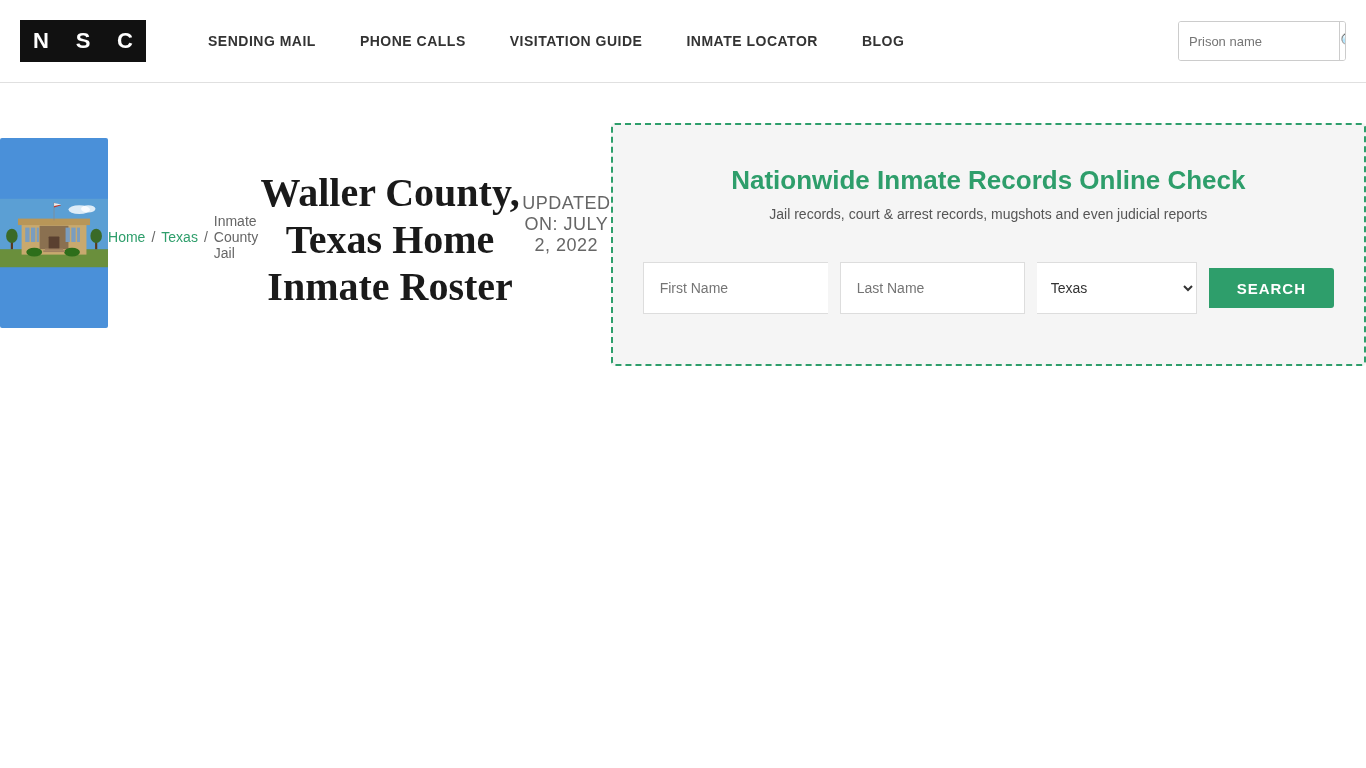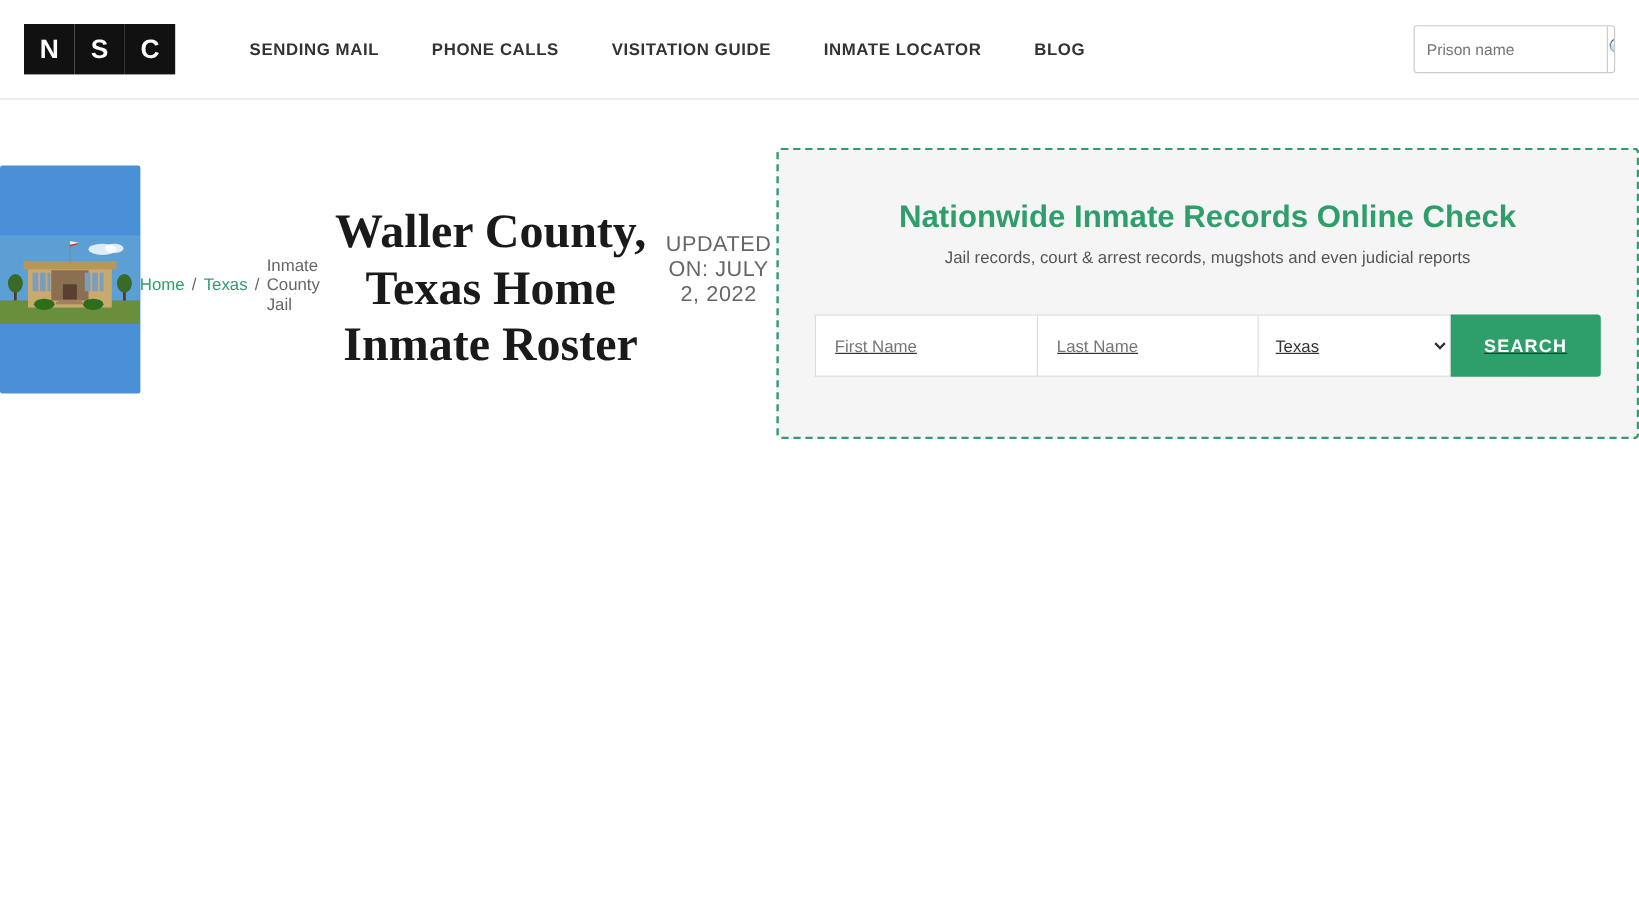--- a/index.html
+++ b/index.html
@@ -153,22 +153,21 @@
     }
     .search-card-subtitle {
       font-size: 14px;
       color: #555;
       margin-bottom: 40px;
     }
     .search-form {
       display: flex;
       align-items: center;
       justify-content: flex-end;
-      gap: 0;
-      text-decoration: underline;
+      gap: 12px;
     }
     .search-form input {
       height: 52px;
       border: 1px solid #ddd;
       background: #fff;
       padding: 0 16px;
       font-size: 14px;
       color: #999;
       outline: none;
       width: 185px;
@@ -181,21 +180,21 @@
       background: #fff;
       padding: 0 10px;
       font-size: 14px;
       color: #333;
       outline: none;
       width: 160px;
       cursor: pointer;
       appearance: auto;
     }
     .search-form .search-btn {
-      height: 52px;
+      height: 40px;
       background: #2e9e6b;
       color: #fff;
       border: none;
       padding: 0 28px;
       font-size: 15px;
       font-weight: 700;
       letter-spacing: 1px;
       cursor: pointer;
       text-transform: uppercase;
       border-radius: 0 3px 3px 0;

